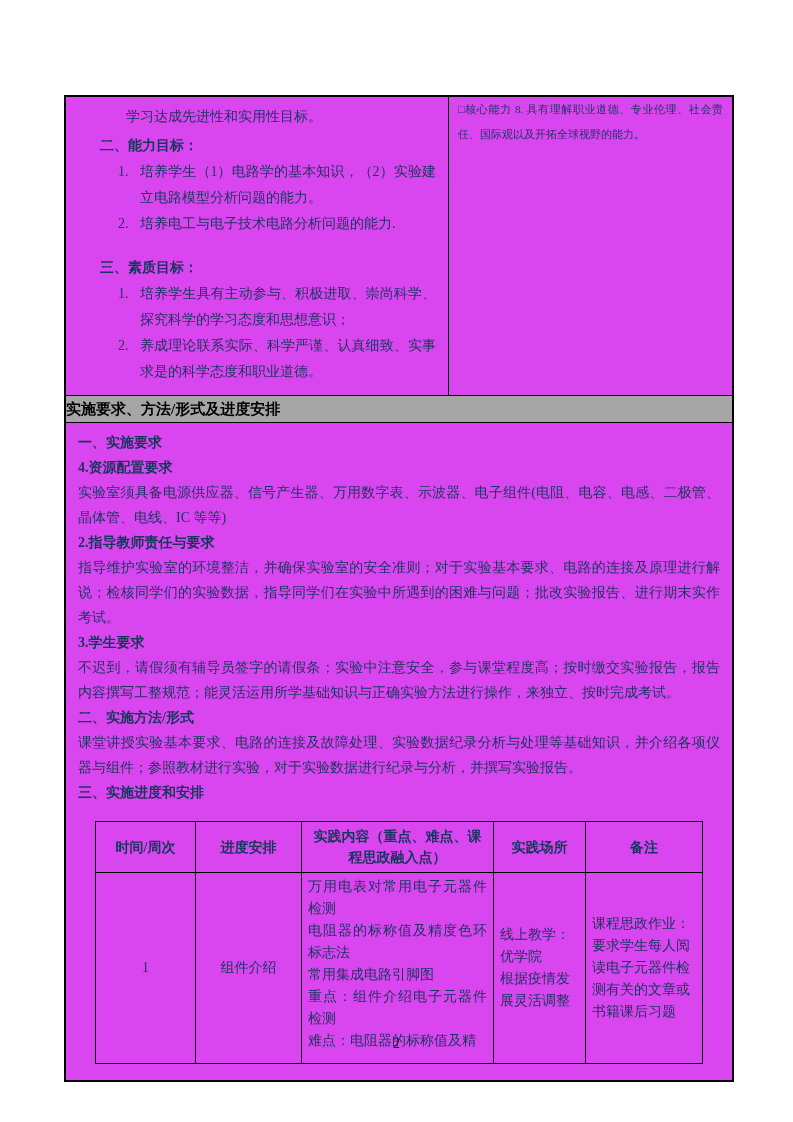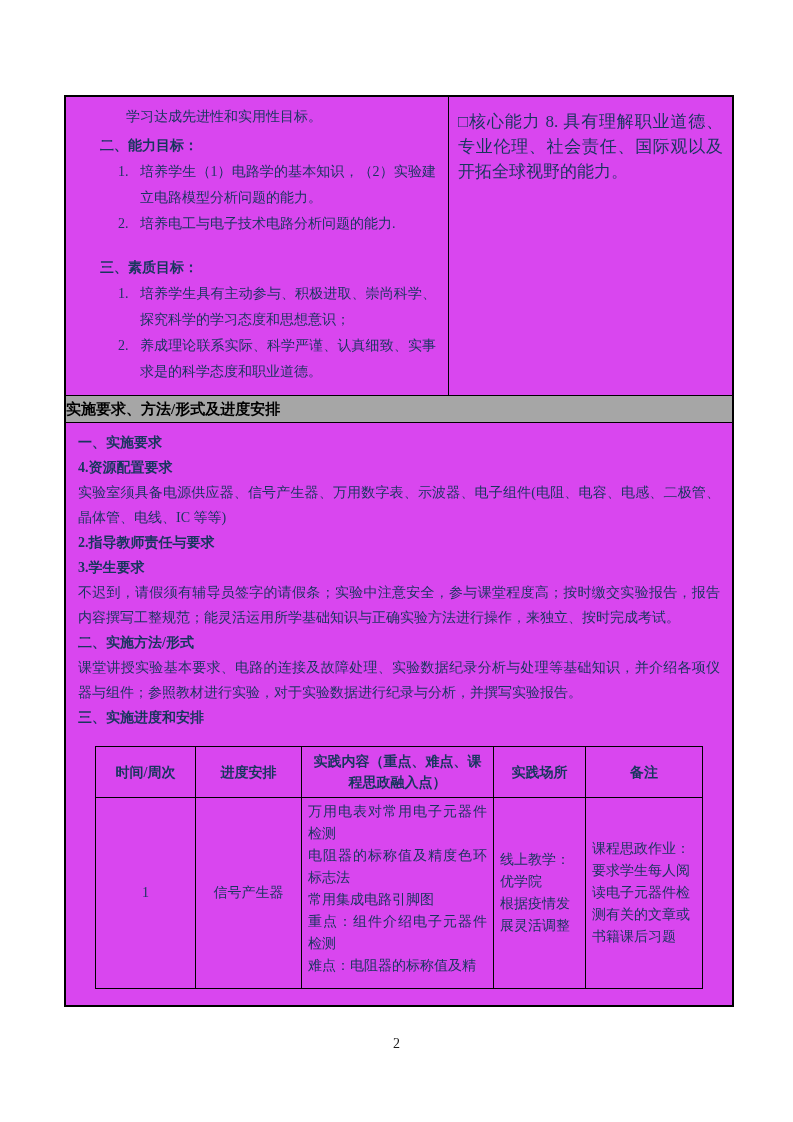--- a/index.html
+++ b/index.html
@@ -8,21 +8,21 @@
     font-family:"Liberation Serif","DejaVu Serif",serif;
     color:#17365D;
   }
   .doc{
     position:absolute;left:64px;top:95px;width:666px;
     border:2px solid #000;background:#d946ef;
   }
   
   .row-top{display:flex;border-bottom:1px solid #000;min-height:288px;}
   .cell-left{width:358px;padding:7px 12px 10px;font-size:14px;line-height:26px;}
-  .cell-right{flex:1;border-left:1px solid #000;padding:12px 9px;font-size:17px;line-height:25px;text-align:justify;}
+  .cell-right{flex:1;border-left:1px solid #000;padding:0 9px;font-size:11px;line-height:25px;text-align:justify;}
   .intro{margin:0 0 0 48px;}
   .sec-title{font-weight:bold;margin:3px 0 0 22px;}
   .mt{margin-top:18px;}
   .oli{display:flex;margin-left:40px;}
   .oli .num{width:22px;flex:none;}
   .oli .txt{flex:1;text-align:justify;}
   .core{margin:0;}
   
   .gray-bar{
     background:#a6a6a6;border-bottom:1px solid #000;color:#000;
@@ -78,20 +78,21 @@
       </div>
     </div>
 
     <div class="gray-bar">实施要求、方法/形式及进度安排</div>
 
     <div class="body-cell">
       <p class="h">一、实施要求</p>
       <p class="h">4.资源配置要求</p>
       <p class="p">实验室须具备电源供应器、信号产生器、万用数字表、示波器、电子组件(电阻、电容、电感、二极管、晶体管、电线、IC 等等)</p>
       <p class="h">2.指导教师责任与要求</p>
+      <p class="p">指导维护实验室的环境整洁，并确保实验室的安全准则；对于实验基本要求、电路的连接及原理进行解说；检核同学们的实验数据，指导同学们在实验中所遇到的困难与问题；批改实验报告、进行期末实作考试。</p>
       <p class="h">3.学生要求</p>
       <p class="p">不迟到，请假须有辅导员签字的请假条；实验中注意安全，参与课堂程度高；按时缴交实验报告，报告内容撰写工整规范；能灵活运用所学基础知识与正确实验方法进行操作，来独立、按时完成考试。</p>
       <p class="h">二、实施方法/形式</p>
       <p class="p">课堂讲授实验基本要求、电路的连接及故障处理、实验数据纪录分析与处理等基础知识，并介绍各项仪器与组件；参照教材进行实验，对于实验数据进行纪录与分析，并撰写实验报告。</p>
       <p class="h">三、实施进度和安排</p>
 
 
       <table class="sched">
         <colgroup>
           <col style="width:100px">
@@ -103,21 +104,21 @@
         <tbody>
           <tr>
             <th>时间/周次</th>
             <th>进度安排</th>
             <th>实践内容（重点、难点、课程思政融入点）</th>
             <th>实践场所</th>
             <th>备注</th>
           </tr>
           <tr>
             <td class="c-center">1</td>
-            <td class="c-center">信号产生器</td>
+            <td class="c-center">组件介绍</td>
             <td class="c-top">
               <div class="clip">万用电表对常用电子元器件检测
 电阻器的标称值及精度色环标志法
 常用集成电路引脚图
 重点：组件介绍电子元器件检测
 难点：电阻器的标称值及精</div>
             </td>
             <td class="pre">线上教学：优学院
 根据疫情发展灵活调整</td>
             <td class="pre">课程思政作业：

